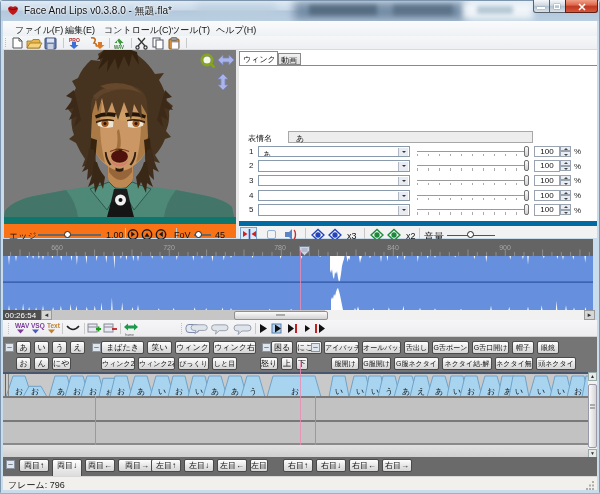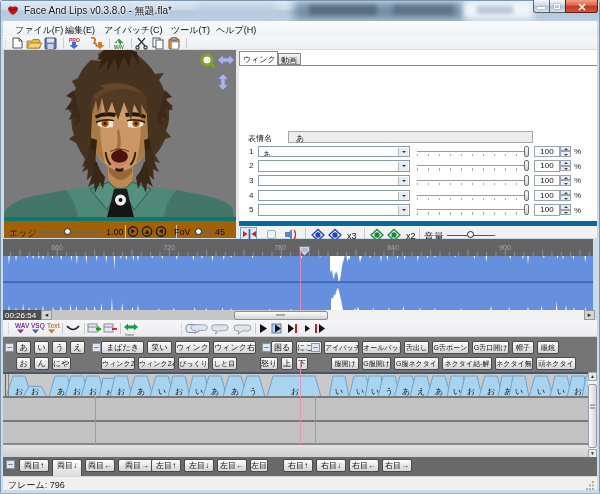--- a/index.html
+++ b/index.html
@@ -41,21 +41,21 @@
 <div class="abs" style="left:32px;top:0;width:33px;height:13px;background:linear-gradient(#f0a088,#e06a4e 40%,#c03a22 55%,#d4573c);border:1px solid #5e2015;border-top:none;border-radius:0 0 3px 0"></div>
 <div class="abs" style="left:4px;top:7px;width:8px;height:2px;background:#fff;box-shadow:0 0 1px #456"></div>
 <div class="abs" style="left:21px;top:3.5px;width:6px;height:5px;border:1.4px solid #fff;box-shadow:0 0 1px #456"></div>
 <svg width="8" height="8" style="position:absolute;left:45px;top:2.5px">
       <path d="M1,1 L7,7 M7,1 L1,7" stroke="#fff" stroke-width="1.6"></path>
     </svg>
 </div>
 <div class="abs" style="left:3px;top:21px;width:594px;height:15px;background:linear-gradient(#fafbfc,#eef1f4)"></div>
 <div class="abs" style="left:15px;top:24px;font-size:9px;color:#111">ファイル(F)</div>
 <div class="abs" style="left:65px;top:24px;font-size:9px;color:#111">編集(E)</div>
-<div class="abs" style="left:104px;top:24px;font-size:9px;color:#111">アイパッチ(C)</div>
+<div class="abs" style="left:104px;top:24px;font-size:9px;color:#111">コントロール(C)</div>
 <div class="abs" style="left:171px;top:24px;font-size:9px;color:#111">ツール(T)</div>
 <div class="abs" style="left:216px;top:24px;font-size:9px;color:#111">ヘルプ(H)</div>
 <div class="abs" style="left:3px;top:36px;width:594px;height:14px;background:linear-gradient(#f6f7f9,#edeff2);border-bottom:1px solid #dadada"></div>
 <svg width="200" height="14" viewBox="0 0 200 14" style="position:absolute;left:3px;top:36px">
 <line x1="2.5" y1="2" x2="2.5" y2="12" stroke="#c0c0c0" stroke-dasharray="1,1"></line>
 <g stroke="#555" fill="#fff">
       <path d="M10,2 h6 l3,3 v7 h-9 Z"></path>
       <path d="M16,2 v3 h3" fill="none"></path>
     </g>
 <path d="M24,5 h5 l1,-1.5 h6 l1,1.5 v7 h-13 Z" fill="#e8b64c" stroke="#9a7114" stroke-width="0.8"></path>
@@ -163,21 +163,21 @@
 <svg width="40" height="40" viewBox="0 0 40 40" style="position:absolute;right:2px;top:2px">
 <circle cx="13" cy="8" r="5.2" fill="none" stroke="#86a51e" stroke-width="2.6"></circle>
 <circle cx="13" cy="8" r="3.6" fill="#f4f9e4"></circle>
 <rect x="16.5" y="11" width="2.6" height="6" rx="1" transform="rotate(-45 17.5 13)" fill="#86a51e"></rect>
 <path d="M24,8 L29,3 L29,6 L35,6 L35,3 L40,8 L35,13 L35,10 L29,10 L29,13 Z" fill="#aab4e8" stroke="#7e88c8" stroke-width="0.8"></path>
 </svg>
 <svg width="14" height="22" viewBox="0 0 14 22" style="position:absolute;right:6px;top:22px">
 <path d="M7,0 L12,5 L9,5 L9,11 L12,11 L7,16 L2,11 L5,11 L5,5 L2,5 Z" transform="translate(0,2)" fill="#aab4e8" stroke="#7e88c8" stroke-width="0.8"></path>
 </svg>
   </div>
-<div class="abs" style="left:4px;top:217px;width:233px;height:21px;background:#a16207;border-top:4px solid #0f766e">
+<div class="abs" style="left:4px;top:217px;width:233px;height:21px;background:#f97316;border-top:7px solid #0f766e">
 <div class="abs" style="left:5px;top:6px;font-size:9px;color:#111">エッジ</div>
 <div class="abs" style="left:34px;top:10px;width:63px;height:1.5px;background:#666"></div>
 <div class="abs" style="left:60px;top:7px;width:7px;height:7px;border:1.5px solid #222;border-radius:50%;background:#fff"></div>
 <div class="abs" style="left:102px;top:6px;font-size:9px;color:#111">1.00</div>
 <div class="sep" style="left:121px;top:4px;height:13px"></div>
 <svg width="46" height="13" viewBox="0 0 46 13" style="position:absolute;left:123px;top:4px">
 <g fill="none" stroke="#1a1a1a" stroke-width="1.4">
         <circle cx="6" cy="6.5" r="4.7"></circle>
         <circle cx="20" cy="6.5" r="4.7"></circle>
         <circle cx="34" cy="6.5" r="4.7"></circle>

